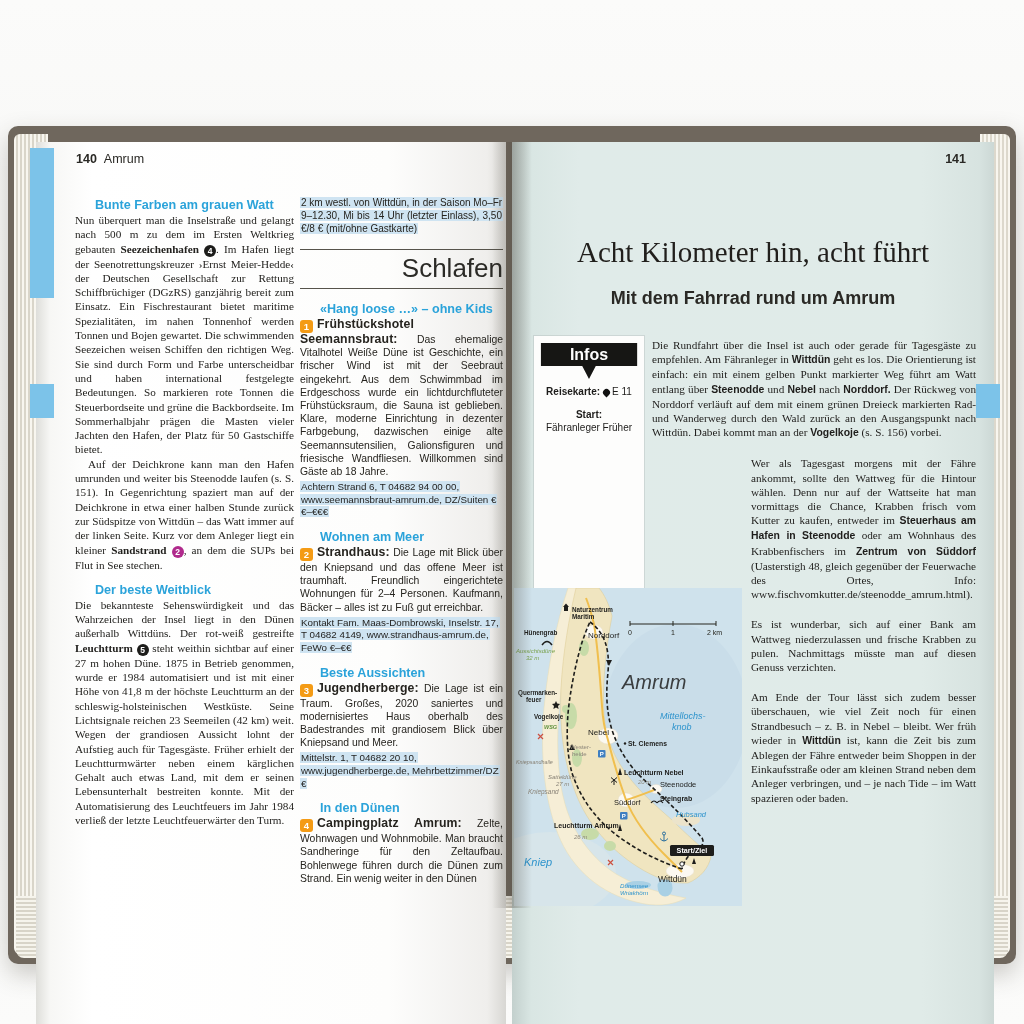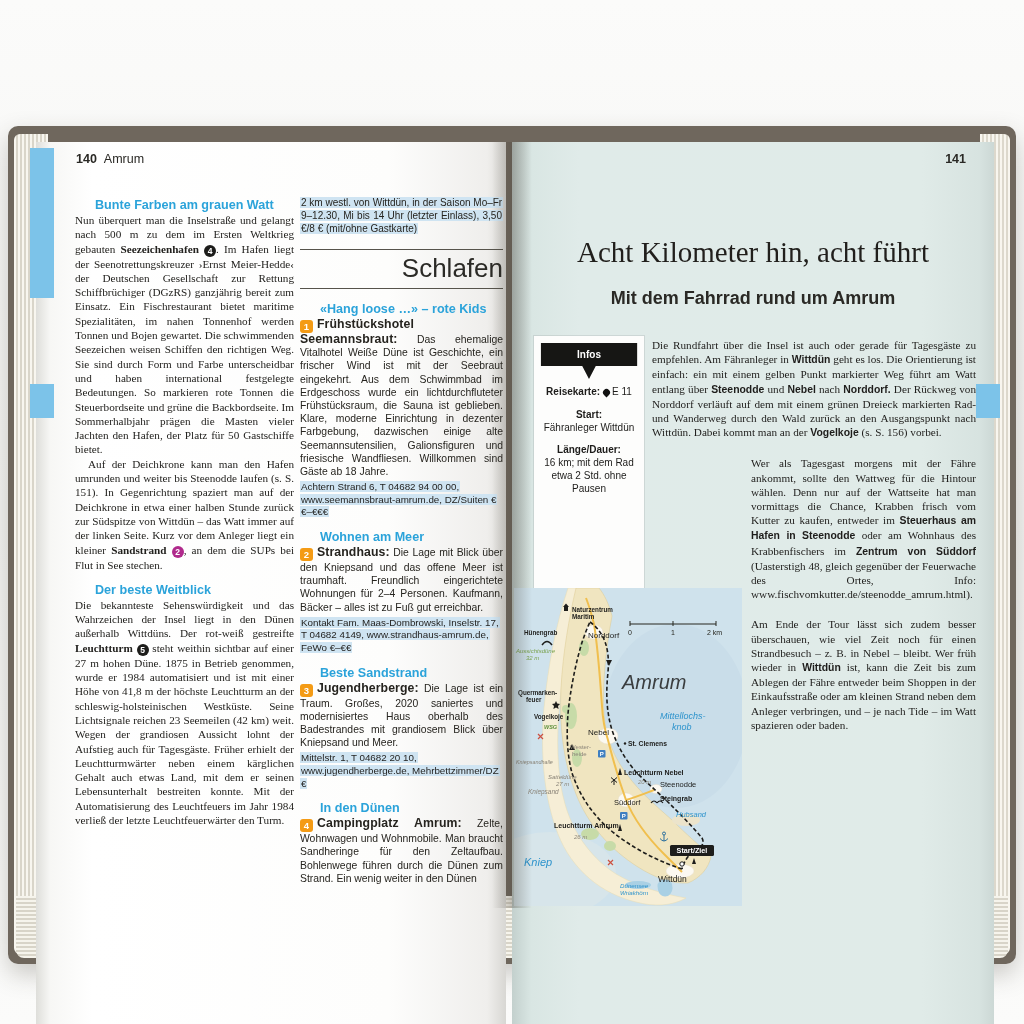--- a/index.html
+++ b/index.html
@@ -38,21 +38,21 @@
   .hl{background:#cfe4f2;box-decoration-break:clone;-webkit-box-decoration-break:clone;padding:0 1px;}
   .sectiontitle{font-size:26px;line-height:19px;font-weight:normal;color:#2b2a26;text-align:right;border-top:1.4px solid #56534b;border-bottom:1.4px solid #56534b;padding:9px 0 10px 1px;margin:14px 0 13px 0 !important;}
   .contact{font-size:9.8px;line-height:12.6px;text-align:left;margin:3px 0 0 0 !important;color:#1f1e1c;}
   .entry{margin-top:1px !important;}
 
   
   .kicker{position:absolute;left:0;top:52px;width:100%;text-align:center;font-family:"DejaVu Serif","Liberation Serif",serif;font-weight:bold;font-size:33px;letter-spacing:1.5px;color:#2e86c4;}
   .tour-title{position:absolute;left:0;top:94px;width:100%;text-align:center;font-family:"Liberation Serif","DejaVu Serif",serif;font-size:29px;color:#211f1c;}
   .tour-sub{position:absolute;left:0;top:146px;width:100%;text-align:center;font-family:"Liberation Sans",sans-serif;font-weight:bold;font-size:18px;color:#2a2925;}
   .infos-panel{position:absolute;left:22px;top:194px;width:110px;height:252px;background:#fdfdfc;box-shadow:0 0 0 1px rgba(120,130,128,.18);font-family:"Liberation Sans",sans-serif;font-size:10px;line-height:12.8px;text-align:center;color:#1d1c1a;padding-top:50px;box-sizing:border-box;}
-  .infos-ribbon{position:absolute;top:7px;left:50%;transform:translateX(-50%);width:88%;height:36px;background:#161614;color:#fff;font-weight:bold;font-size:10px;line-height:23px;text-align:center;clip-path:polygon(0 0,100% 0,100% 64%,57% 64%,50% 100%,43% 64%,0 64%);}
+  .infos-ribbon{position:absolute;top:7px;left:50%;transform:translateX(-50%);width:88%;height:36px;background:#161614;color:#fff;font-weight:bold;font-size:16px;line-height:23px;text-align:center;clip-path:polygon(0 0,100% 0,100% 64%,57% 64%,50% 100%,43% 64%,0 64%);}
   .ig{margin:0 4px 10px 4px;}
   .ig b{display:block;}
   .ig.inline b{display:inline;}
   .pin{display:inline-block;width:7px;height:7px;background:#111;border-radius:50% 50% 50% 0;transform:rotate(-45deg);margin:0 2px -1px 3px;}
   .tour-text{position:absolute;left:140px;top:180px;width:324px;font-family:"Liberation Serif","DejaVu Serif",serif;font-size:11.2px;line-height:14.2px;text-align:justify;color:#1e1d1b;}
   .tour-text p{margin:16px 0 9px 0;}
   .map-spacer{float:left;width:99px;height:322px;margin-top:96px;}
   .map-wrap{position:absolute;left:2px;top:446px;width:228px;height:318px;}
   .map-wrap svg{display:block;width:100%;height:100%;}
   svg text{font-family:"Liberation Sans","DejaVu Sans",sans-serif;}
@@ -79,52 +79,52 @@
         <p><span>Nun überquert man die Inselstraße und gelangt nach 500 m zu dem im Ersten Weltkrieg gebauten </span><span class="b">Seezeichenhafen</span><span> </span><span class="cbadge dark">4</span><span>. Im Hafen liegt der Seenotrettungskreuzer ›Ernst Meier-Hedde‹ der Deutschen Gesellschaft zur Rettung Schiffbrüchiger (DGzRS) ganzjährig bereit zum Einsatz. Ein Fischrestaurant bietet maritime Spezialitäten, im nahen Tonnenhof werden Tonnen und Bojen gewartet. Die schwimmenden Seezeichen weisen Schiffen den richtigen Weg. Sie sind durch Form und Farbe unterscheidbar und haben international festgelegte Bedeutungen. So markieren rote Tonnen die Steuerbordseite und grüne die Backbordseite. Im Sommerhalbjahr prägen die Masten vieler Jachten den Hafen, der Platz für 50 Gastschiffe bietet.</span></p>
         <p class="indent"><span>Auf der Deichkrone kann man den Hafen umrunden und weiter bis Steenodde laufen (s. S. 151). In Gegenrichtung spaziert man auf der Deichkrone in etwa einer halben Stunde zurück zur Südspitze von Wittdün – das Watt immer auf der linken Seite. Kurz vor dem Anleger liegt ein kleiner </span><span class="b">Sandstrand</span><span> </span><span class="cbadge pink">2</span><span>, an dem die SUPs bei Flut in See stechen.</span></p>
         <p class="bluehead mt">Der beste Weitblick</p>
         <p><span>Die bekannteste Sehenswürdigkeit und das Wahrzeichen der Insel liegt in den Dünen außerhalb Wittdüns. Der rot-weiß gestreifte </span><span class="b">Leuchtturm</span><span> </span><span class="cbadge dark">5</span><span> steht weithin sichtbar auf einer 27 m hohen Düne. 1875 in Betrieb genommen, wurde er 1984 automatisiert und ist mit einer Höhe von 41,8 m der höchste Leuchtturm an der schleswig-holsteinischen Westküste. Seine Lichtsignale reichen 23 Seemeilen (42 km) weit. Wegen der grandiosen Aussicht lohnt der Aufstieg auch für Tagesgäste. Früher erhielt der Leuchtturmwärter neben einem kärglichen Gehalt auch etwas Land, mit dem er seinen Lebensunterhalt bestreiten konnte. Mit der Automatisierung des Leuchtfeuers im Jahr 1984 verließ der letzte Leuchtfeuerwärter den Turm.</span></p>
       </div>
 
       <div class="col col2">
         <p class="intro"><span class="hl">2 km westl. von Wittdün, in der Saison Mo–Fr 9–12.30, Mi bis 14 Uhr (letzter Einlass), 3,50 €/8 € (mit/ohne Gastkarte)</span></p>
         <p class="sectiontitle">Schlafen</p>
 
-        <p class="bluehead">«Hang loose …» – rote Kids</p>
+        <p class="bluehead">«Hang loose …» – ohne Kids</p>
         <p class="entry"><span class="sqbadge">1</span><span><span class="name">Frühstückshotel Seemannsbraut:</span><span> Das ehemalige Vitalhotel Weiße Düne ist Geschichte, ein frischer Wind ist mit der Seebraut eingekehrt. Aus dem Schwimmbad im Erdgeschoss wurde ein lichtdurchfluteter Frühstücksraum, die Sauna ist geblieben. Klare, moderne Einrichtung in dezenter Farbgebung, dazwischen einige alte Seemannsutensilien, Galionsfiguren und friesische Wandfliesen. Willkommen sind Gäste ab 18 Jahre.</span></span></p>
         <p class="contact"><span class="hl">Achtern Strand 6, T 04682 94 00 00, www.seemannsbraut-amrum.de, DZ/Suiten €€–€€€</span></p>
 
         <p class="bluehead mt">Wohnen am Meer</p>
         <p class="entry"><span class="sqbadge">2</span><span><span class="name">Strandhaus:</span><span> Die Lage mit Blick über den Kniepsand und das offene Meer ist traumhaft. Freundlich eingerichtete Wohnungen für 2–4 Personen. Kaufmann, Bäcker – alles ist zu Fuß gut erreichbar.</span></span></p>
         <p class="contact"><span class="hl">Kontakt Fam. Maas-Dombrowski, Inselstr. 17, T 04682 4149, www.strandhaus-amrum.de, FeWo €–€€</span></p>
 
-        <p class="bluehead mt">Beste Sandstrand</p>
+        <p class="bluehead mt">Beste Aussichten</p>
         <p class="entry"><span class="sqbadge">3</span><span><span class="name">Jugendherberge:</span><span> Die Lage ist ein Traum. Großes, 2020 saniertes und modernisiertes Haus oberhalb des Badestrandes mit grandiosem Blick über Kniepsand und Meer.</span></span></p>
         <p class="contact"><span class="hl">Mittelstr. 1, T 04682 20 10, www.jugendherberge.de, Mehrbettzimmer/DZ €</span></p>
 
         <p class="bluehead mt">In den Dünen</p>
         <p class="entry"><span class="sqbadge">4</span><span><span class="name">Campingplatz Amrum:</span><span> Zelte, Wohnwagen und Wohnmobile. Man braucht Sandheringe für den Zeltaufbau. Bohlenwege führen durch die Dünen zum Strand. Ein wenig weiter in den Dünen</span></span></p>
       </div>
     </div>
 
     <div class="page page-right">
       <div class="pagenum-right">141</div>
       <div class="tour-title">Acht Kilometer hin, acht führt</div>
       <div class="tour-sub">Mit dem Fahrrad rund um Amrum</div>
 
       <div class="infos-panel">
         <div class="infos-ribbon">Infos</div>
         <p class="ig inline"><b>Reisekarte:</b><span class="pin"></span><span>E 11</span></p>
-        <p class="ig"><b>Start:</b><span>Fähranleger Wittdün</span></p>
-        <p class="ig"><b>Länge/Dauer:</b><span>16 km; mit dem Rad etwa 2 Std. ohne Pausen</span></p>
+        <p class="ig"><b>Start:</b><span>Fähranleger Früher</span></p>
       </div>
 
       <div class="tour-text">
         <p><span>Die Rundfahrt über die Insel ist auch oder gerade für Tagesgäste zu empfehlen. Am Fähranleger in </span><span class="bs">Wittdün</span><span> geht es los. Die Orientierung ist einfach: ein mit einem gelben Punkt markierter Weg führt am Watt entlang über </span><span class="bs">Steenodde</span><span> und </span><span class="bs">Nebel</span><span> nach </span><span class="bs">Norddorf.</span><span> Der Rückweg von Norddorf verläuft auf dem mit einem grünen Dreieck markierten Rad- und Wanderweg durch den Wald zurück an den Ausgangspunkt nach Wittdün. Dabei kommt man an der </span><span class="bs">Vogelkoje</span><span> (s. S. 156) vorbei.</span></p>
         <p><span class="map-spacer"></span><span><span>Wer als Tagesgast morgens mit der Fähre ankommt, sollte den Wattweg für die Hintour wählen. Denn nur auf der Wattseite hat man vormittags die Chance, Krabben frisch vom Kutter zu kaufen, entweder im </span><span class="bs">Steuerhaus am Hafen in Steenodde</span><span> oder am Wohnhaus des Krabbenfischers im </span><span class="bs">Zentrum von Süddorf</span><span> (Uasterstigh 48, gleich gegenüber der Feuerwache des Ortes, Info: www.fischvomkutter.de/steenodde_amrum.html).</span></span></p>
+        <p><span>Es ist wunderbar, sich auf einer Bank am Wattweg niederzulassen und frische Krabben zu pulen. Nachmittags müsste man auf diesen Genuss verzichten.</span></p>
         <p><span>Am Ende der Tour lässt sich zudem besser überschauen, wie viel Zeit noch für einen Strandbesuch – z. B. in Nebel – bleibt. Wer früh wieder in </span><span class="bs">Wittdün</span><span> ist, kann die Zeit bis zum Ablegen der Fähre entweder beim Shoppen in der Einkaufsstraße oder am kleinen Strand neben dem Anleger verbringen, und – je nach Tide – im Watt spazieren oder baden.</span></p>
       </div>
 
       <div class="map-wrap">
         <svg viewBox="0 0 228 318" xmlns="http://www.w3.org/2000/svg">
           <rect x="0" y="0" width="228" height="318" fill="#cfe2ec"></rect>
           <ellipse cx="162" cy="128" rx="72" ry="92" fill="#c9dde9"></ellipse>
           <ellipse cx="36" cy="286" rx="66" ry="42" fill="#d7e5ea"></ellipse>
           <path fill="#f6eed6" stroke="#e9dcb2" stroke-width="0.5" d="M 54,0 C 42,36 34,78 30,120 C 26,166 30,210 44,246 C 58,282 88,306 122,314 C 140,319 158,318 172,310 C 148,306 122,298 102,286 C 80,272 60,248 51,216 C 43,188 42,150 46,112 C 50,72 56,34 64,0 Z"></path>
           <path fill="#f0e5c0" stroke="#dcca92" stroke-width="0.5" d="M 62,0 C 55,30 49,64 47,100 C 45,140 50,176 62,206 C 74,237 97,262 124,279 C 141,290 159,296 174,295 C 186,290 195,280 197,268 C 186,258 172,246 158,232 C 142,218 126,204 114,188 C 100,170 92,150 90,126 C 88,96 92,60 98,28 C 95,16 90,6 85,0 Z"></path>

